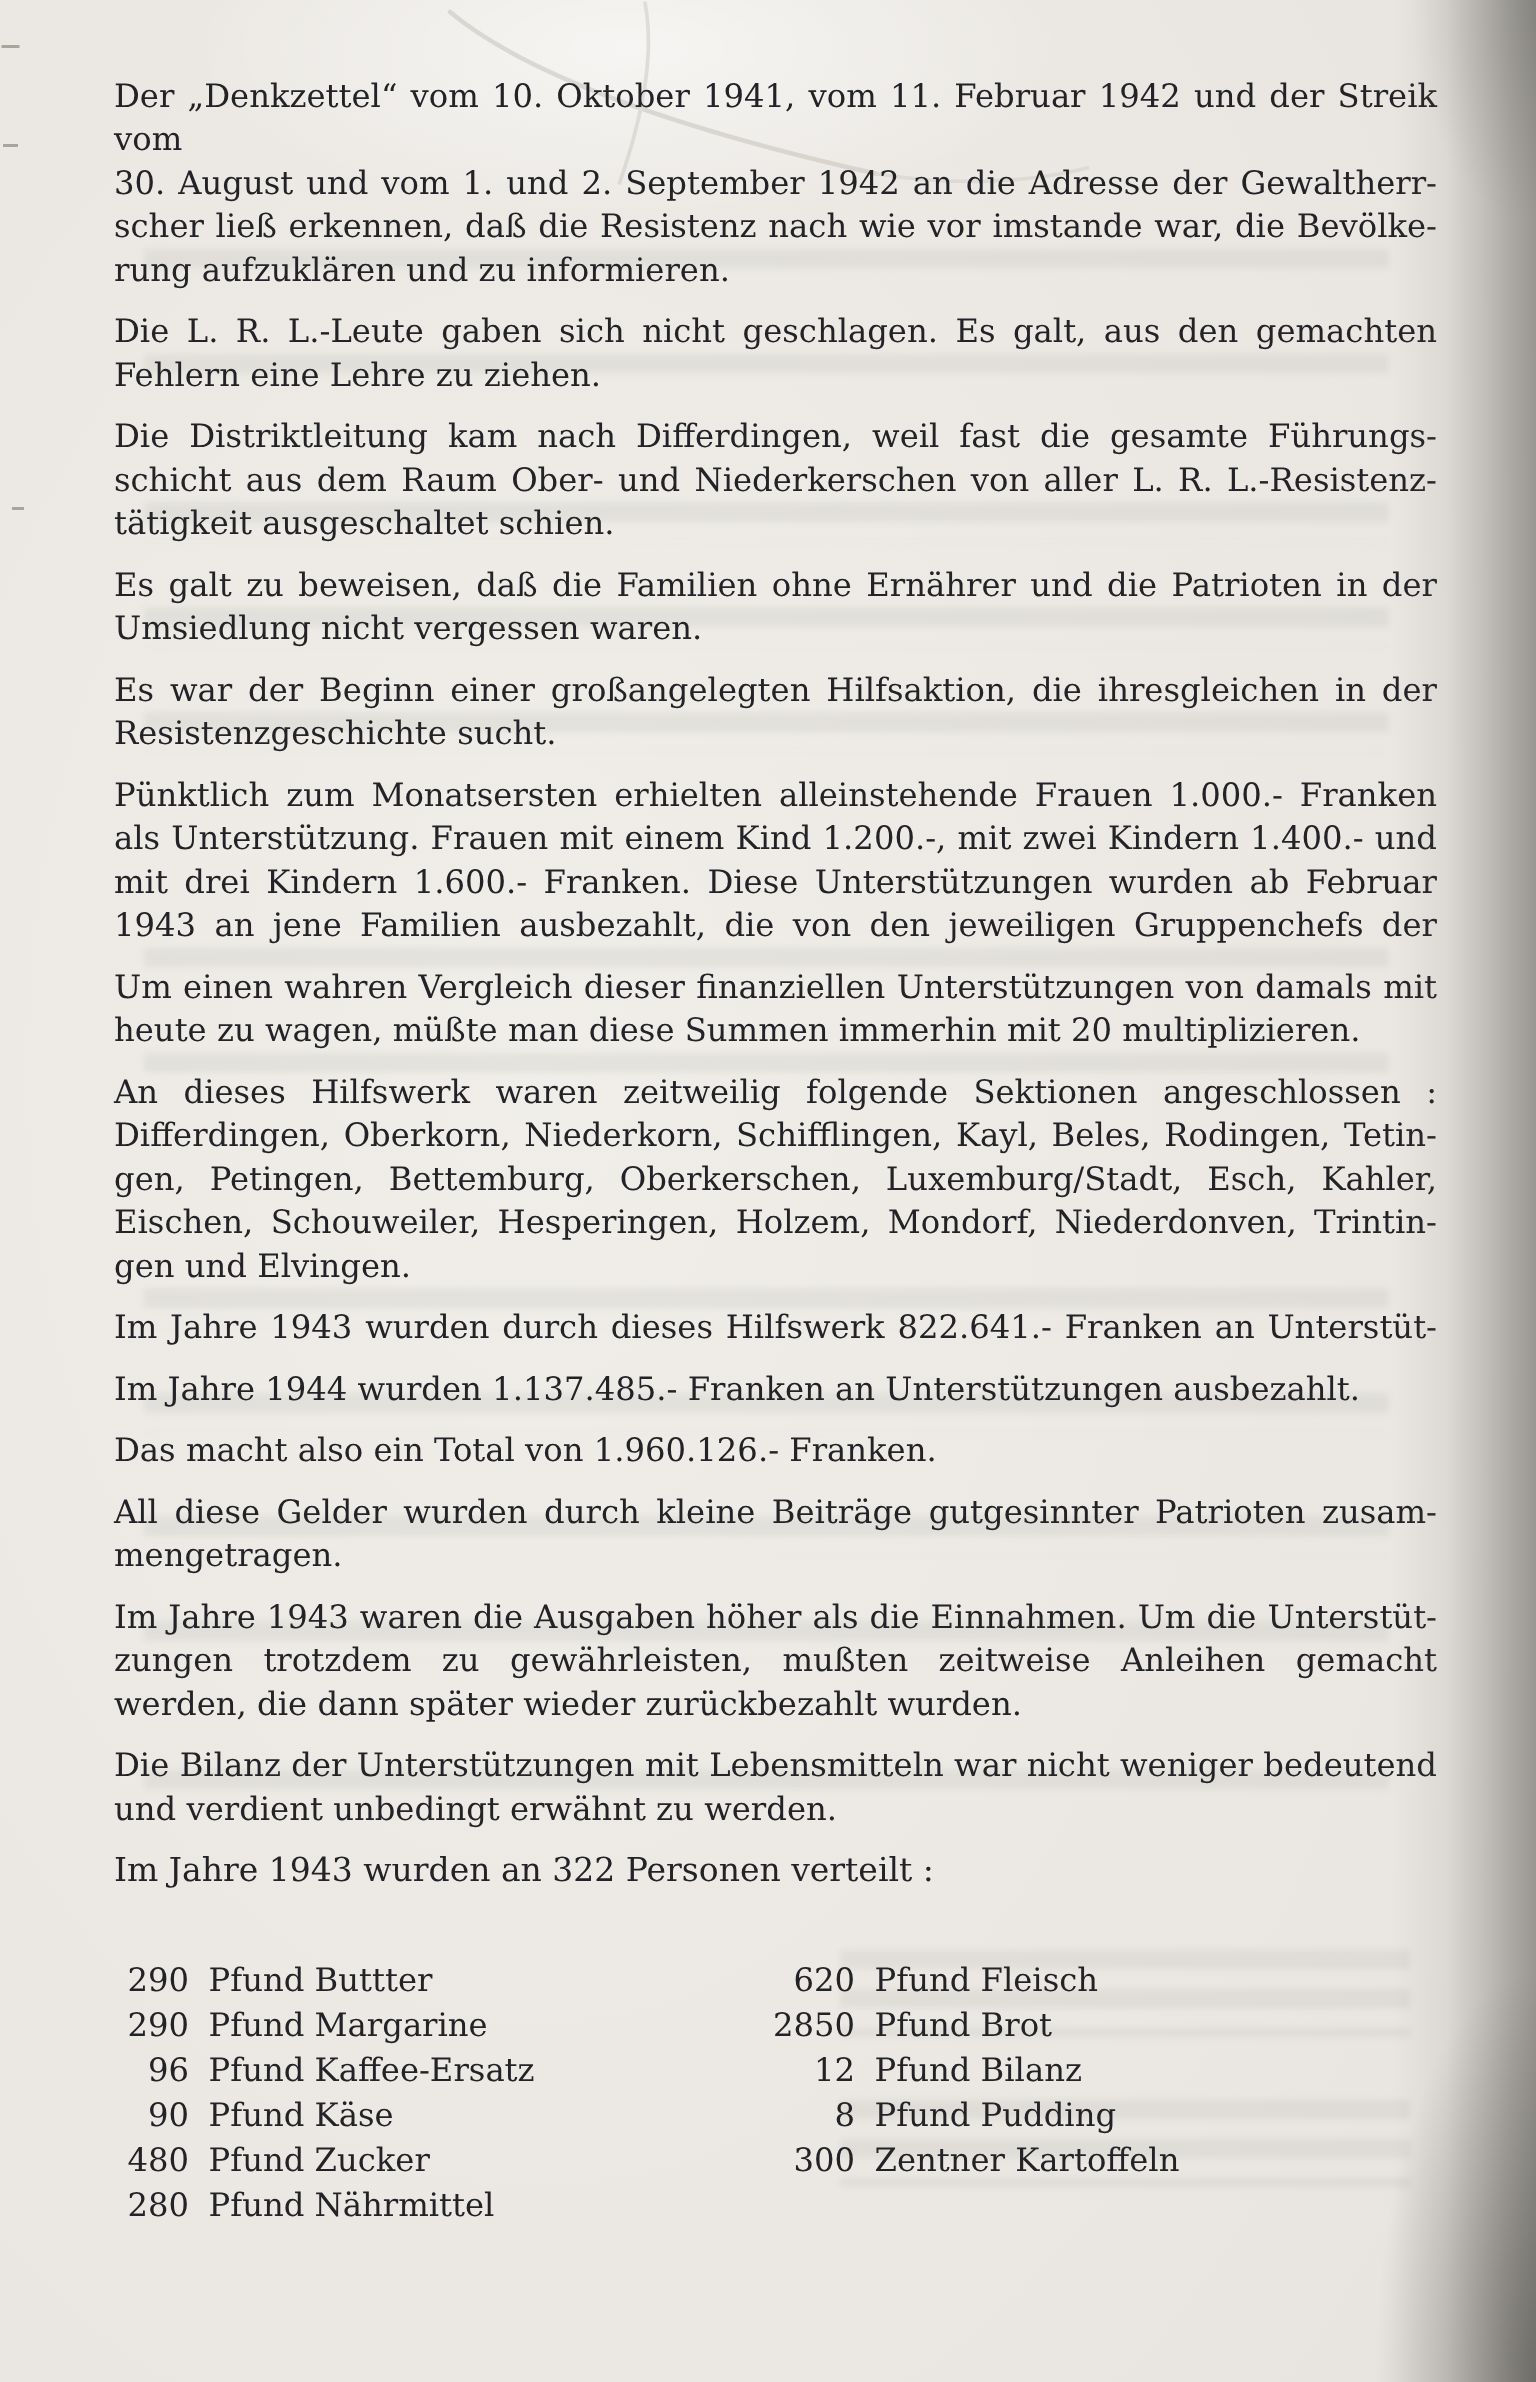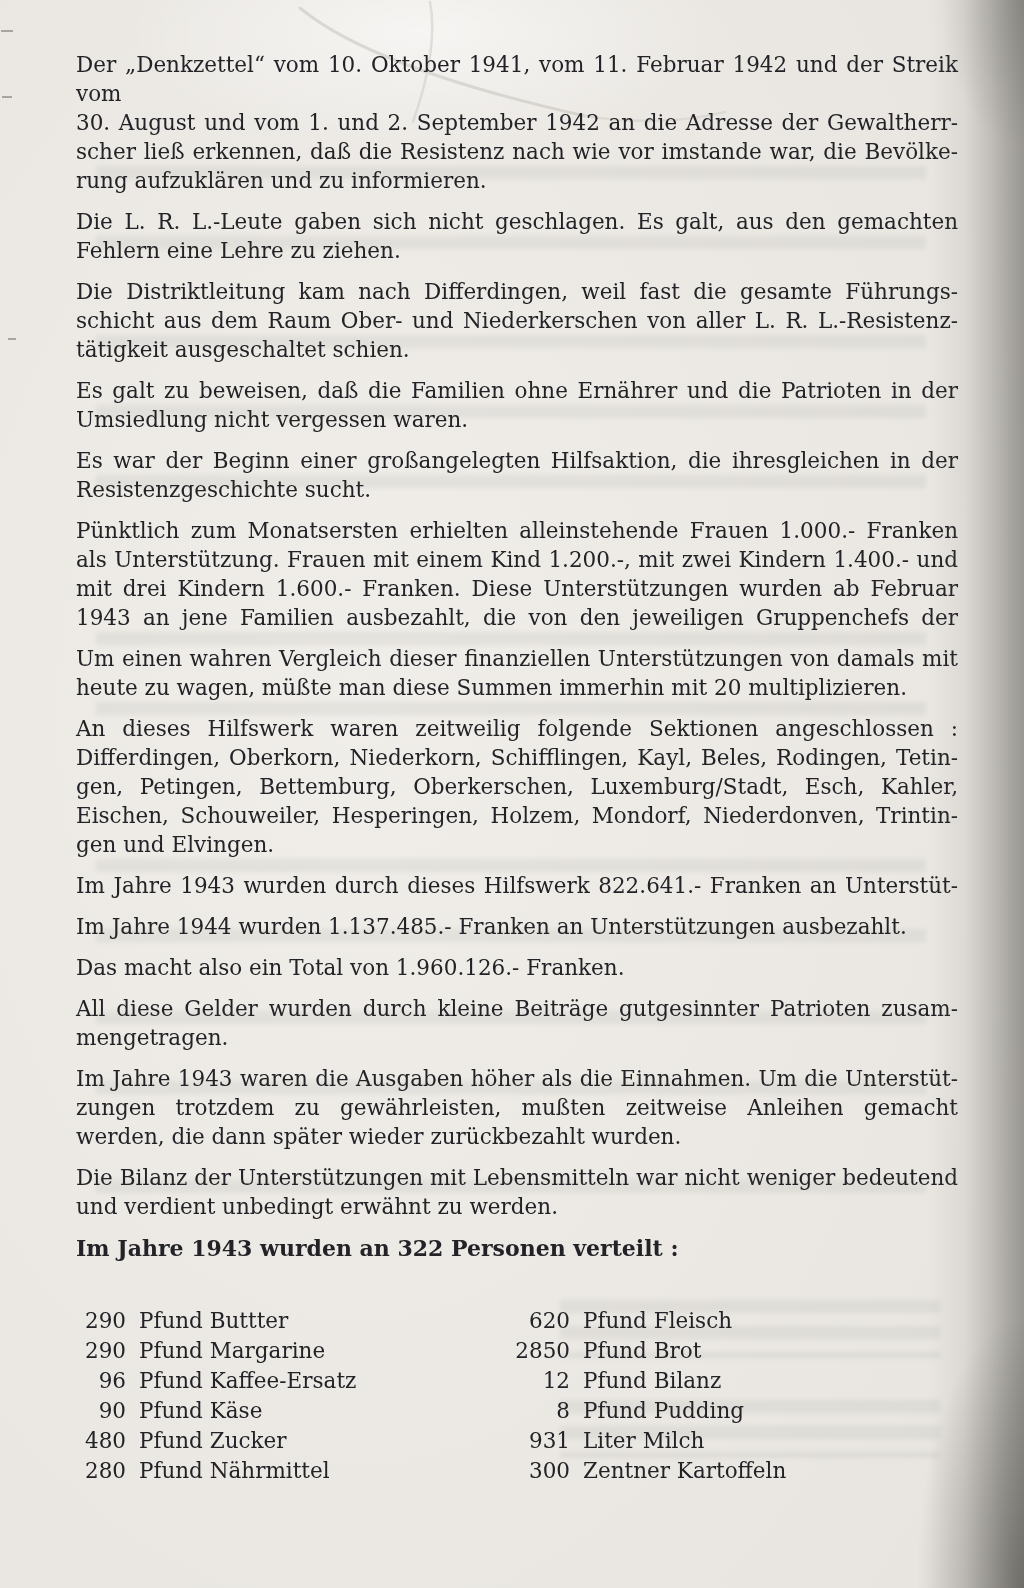--- a/index.html
+++ b/index.html
@@ -17,21 +17,21 @@
     content:""; position:absolute; inset:0; pointer-events:none;
     background:
       radial-gradient(420px 160px at 41% 2%, rgba(255,255,255,0.55), rgba(255,255,255,0) 70%),
       radial-gradient(900px 1400px at 35% 45%, rgba(255,255,255,0.18), rgba(0,0,0,0.02) 85%);
   }
   .content { position:absolute; left:76px; top:50px; width:882px; z-index:3; }
   .para { margin:0 0 12px 0; font-size:21.5px; line-height:29px; }
   .line { width:100%; }
   .line.just { text-align:justify; text-align-last:justify; }
   .heading {
-    font-weight:bold; font-size:22px; line-height:30px;
+    font-weight:normal; font-size:22px; line-height:30px;
     margin:10px 0 8px 0;
   }
   .food { display:flex; font-size:21.5px; line-height:30px;margin-top:43px; }
   .col-left { width:430px; }
   .col-right { flex:1; }
   .food .row { display:flex; }
   .qty { text-align:right; padding-right:13px; white-space:pre; }
   .col-left .qty { width:50px; }
   .col-right .qty { width:64px; }
   .pagenum { position:absolute; left:76px; top:1588px; font-size:21.5px; z-index:3; }
@@ -203,24 +203,20 @@
           </div>
           <div class="row">
             <span class="qty">12</span>
             <span class="item">Pfund Bilanz</span>
           </div>
           <div class="row">
             <span class="qty">8</span>
             <span class="item">Pfund Pudding</span>
           </div>
           <div class="row">
-            <span class="qty">931</span>
-            <span class="item">Liter Milch</span>
-          </div>
-          <div class="row">
             <span class="qty">300</span>
             <span class="item">Zentner Kartoffeln</span>
           </div>
         </div>
     </div>
   </div>
 
   <div class="pagenum">184</div>
 
   <div class="edge-corner-top"></div>

